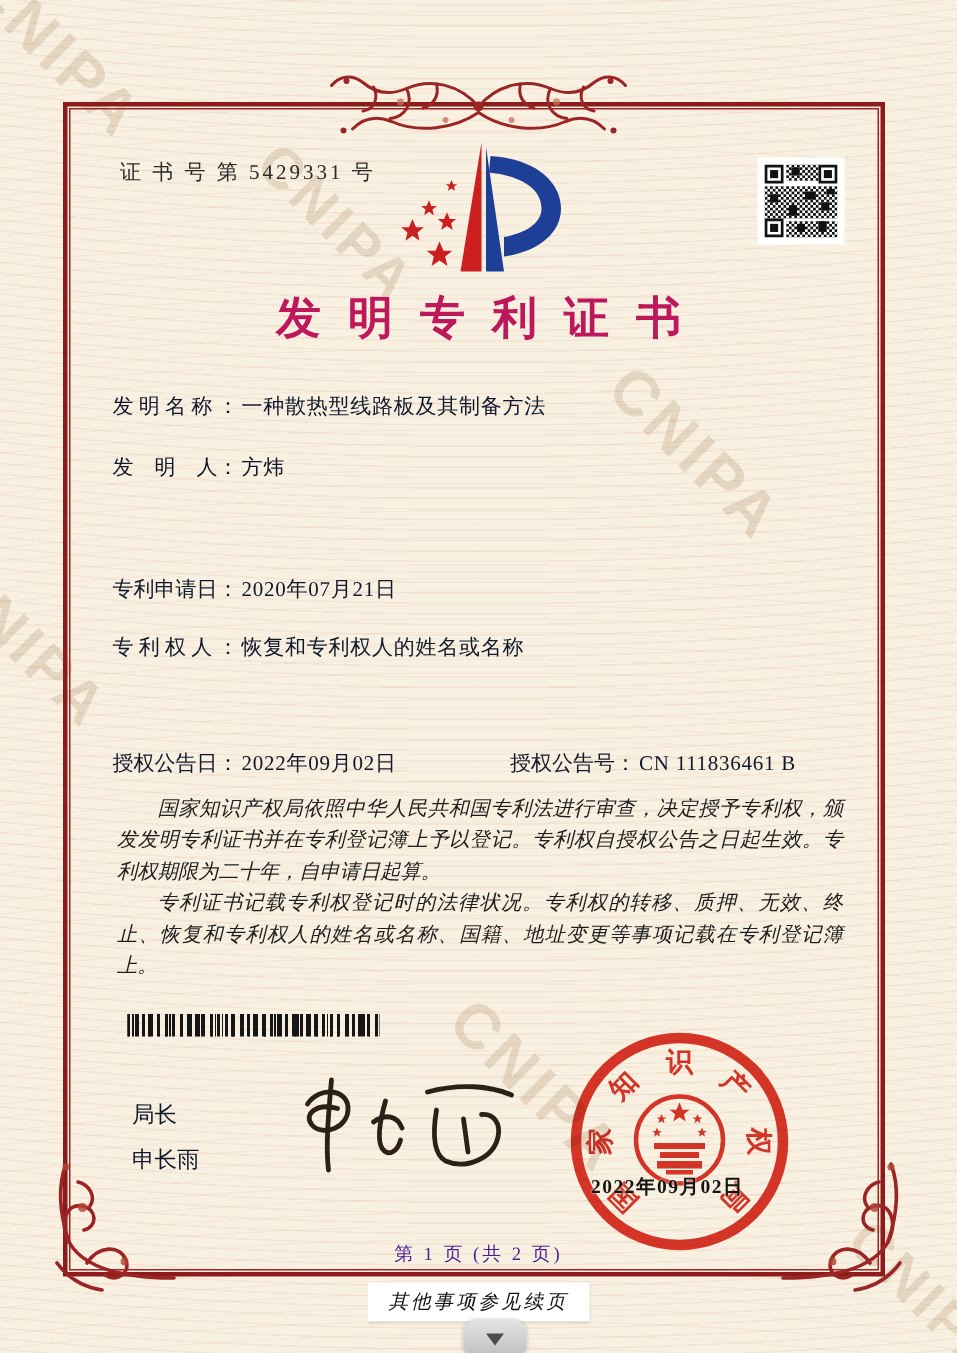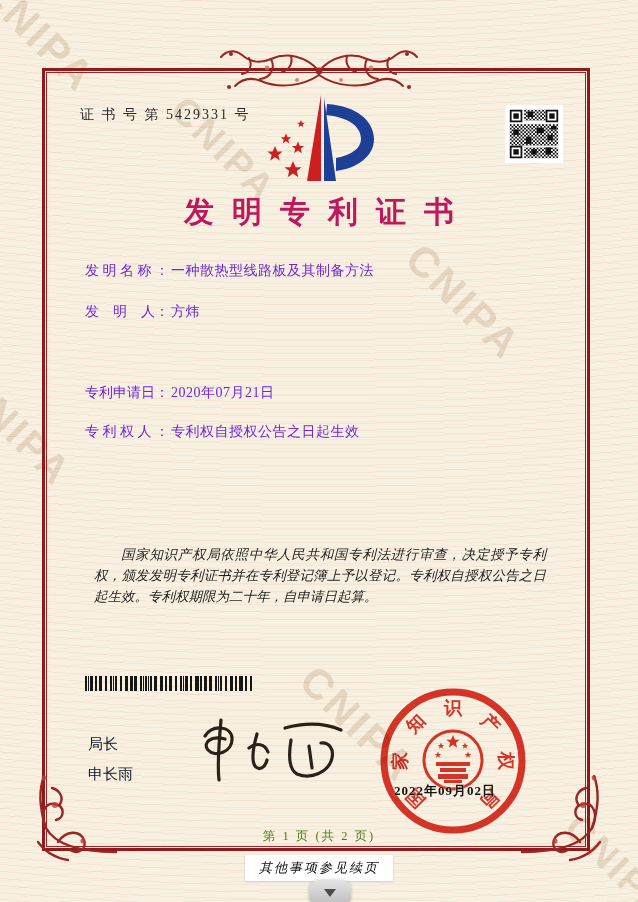--- a/index.html
+++ b/index.html
@@ -13,40 +13,40 @@
       font-weight:bold;letter-spacing:3px;transform:rotate(45deg);pointer-events:none;}
   .frame-outer{position:absolute;left:42px;top:68px;width:542px;height:777px;border:3px solid #8e1b1b;z-index:2;}
   .frame-inner{position:absolute;inset:1px;border:1px solid #9b2424;}
   .orn-top{position:absolute;left:219px;top:44px;z-index:3;}
   .orn-corner{position:absolute;z-index:3;}
   .cert-no{position:absolute;left:80px;top:106px;z-index:4;font-size:14px;color:#2a2a2a;letter-spacing:2px;}
   .qr{position:absolute;left:505px;top:105px;width:58px;height:58px;background:#fff;z-index:4;padding:3px;box-sizing:border-box;}
   .logo{position:absolute;left:260px;top:92px;z-index:4;}
   .title{position:absolute;left:0;top:192px;width:100%;text-align:center;z-index:4;
          font-size:30px;font-weight:bold;color:#be185d;letter-spacing:18px;text-indent:18px;}
-  .row{position:absolute;left:85px;z-index:4;font-size:14px;color:#6d28d9;white-space:nowrap;}
+  .row{position:absolute;left:75px;z-index:4;font-size:14px;color:#0f172a;white-space:nowrap;}
   .lbl{display:inline-block;min-width:70px;}
   .colon{display:inline-block;margin-right:2px;}
   .val{letter-spacing:.5px;}
   .addr-lines{display:inline-block;vertical-align:top;white-space:normal;width:400px;line-height:21px;}
   .pair2{position:absolute;left:265px;top:0;}
   .paras{position:absolute;left:78px;top:528px;width:484px;z-index:4;font-size:13.5px;line-height:21px;
          color:#1d1d1d;text-align:justify;font-style:italic;}
-  .paras p{margin:16px;text-indent:2em;}
+  .paras p{margin:0;text-indent:2em;}
   .barcode{position:absolute;left:85px;top:676px;width:168px;height:15px;z-index:4;
     background:
       repeating-linear-gradient(90deg,#161616 0 2px,transparent 2px 5px),
       repeating-linear-gradient(90deg,#161616 0 1px,transparent 1px 7px),
       repeating-linear-gradient(90deg,transparent 0 3px,#161616 3px 4px,transparent 4px 11px);}
   .director{position:absolute;left:88px;top:729px;z-index:4;font-size:15px;color:#0f172a;line-height:30px;}
   .sig{position:absolute;left:185px;top:708px;z-index:5;}
   .seal{position:absolute;left:378px;top:686px;z-index:5;opacity:.93;mix-blend-mode:multiply;}
   .seal-date{position:absolute;left:394px;top:782px;width:130px;z-index:6;font-size:13px;font-weight:bold;
              color:#141414;letter-spacing:1px;text-shadow:0 0 2px #f4ead6;white-space:nowrap;}
-  .pgfoot{position:absolute;left:0;top:828px;width:638px;text-align:center;z-index:4;font-size:12.5px;color:#4d7c0f;letter-spacing:2px;}
+  .pgfoot{position:absolute;left:0;top:828px;width:638px;text-align:center;z-index:4;font-size:12.5px;color:#4c1d95;letter-spacing:2px;}
   .note{position:absolute;left:50%;top:855px;transform:translateX(-50%);z-index:6;background:#fff;
         padding:4px 14px;font-size:13px;color:#111;letter-spacing:2px;box-shadow:0 1px 2px rgba(0,0,0,.15);font-style:italic;}
   .scrollbtn{position:absolute;left:309px;top:880px;width:42px;height:26px;z-index:7;border:none;cursor:pointer;
         border-radius:9px;background:linear-gradient(#e3e3e3,#bdbdbd);box-shadow:0 0 3px rgba(0,0,0,.25);
         display:flex;align-items:center;justify-content:center;}
   .tri-down{width:0;height:0;border-left:6px solid transparent;border-right:6px solid transparent;border-top:8px solid #4c4c4c;}
 </style>
 </head>
 <body>
 
@@ -174,25 +174,34 @@
   <div class="row" style="top:262px">
     <span class="lbl">发 明 名 称</span><span class="colon">：</span><span class="val">一种散热型线路板及其制备方法</span>
   </div>
   <div class="row" style="top:303px">
     <span class="lbl">发　明　人</span><span class="colon">：</span><span class="val">方炜</span>
   </div>
   <div class="row" style="top:384px">
     <span class="lbl">专利申请日</span><span class="colon">：</span><span class="val">2020年07月21日</span>
   </div>
   <div class="row" style="top:423px">
-    <span class="lbl">专 利 权 人</span><span class="colon">：</span><span class="val">专利权自授权公告之日起生效</span>
+    <span class="lbl">专 利 权 人</span><span class="colon">：</span><span class="val">恢复和专利权人的姓名或名称</span>
+  </div>
+  <div class="row" style="top:500px">
+    <span>
+      <span class="lbl">授权公告日</span><span class="colon">：</span><span class="val">2022年09月02日</span>
+    </span>
+    <span class="pair2">
+      <span class="lbl">授权公告号</span><span class="colon">：</span><span class="val">CN 111836461 B</span>
+    </span>
   </div>
 
   <div class="paras">
     <p>国家知识产权局依照中华人民共和国专利法进行审查，决定授予专利权，颁发发明专利证书并在专利登记簿上予以登记。专利权自授权公告之日起生效。专利权期限为二十年，自申请日起算。</p>
+    <p>专利证书记载专利权登记时的法律状况。专利权的转移、质押、无效、终止、恢复和专利权人的姓名或名称、国籍、地址变更等事项记载在专利登记簿上。</p>
   </div>
 
   <div class="barcode"></div>
 
   <div class="director">
     <div>局长</div>
     <div>申长雨</div>
   </div>
 
   <svg class="sig" width="165" height="82" viewBox="0 0 165 82">

